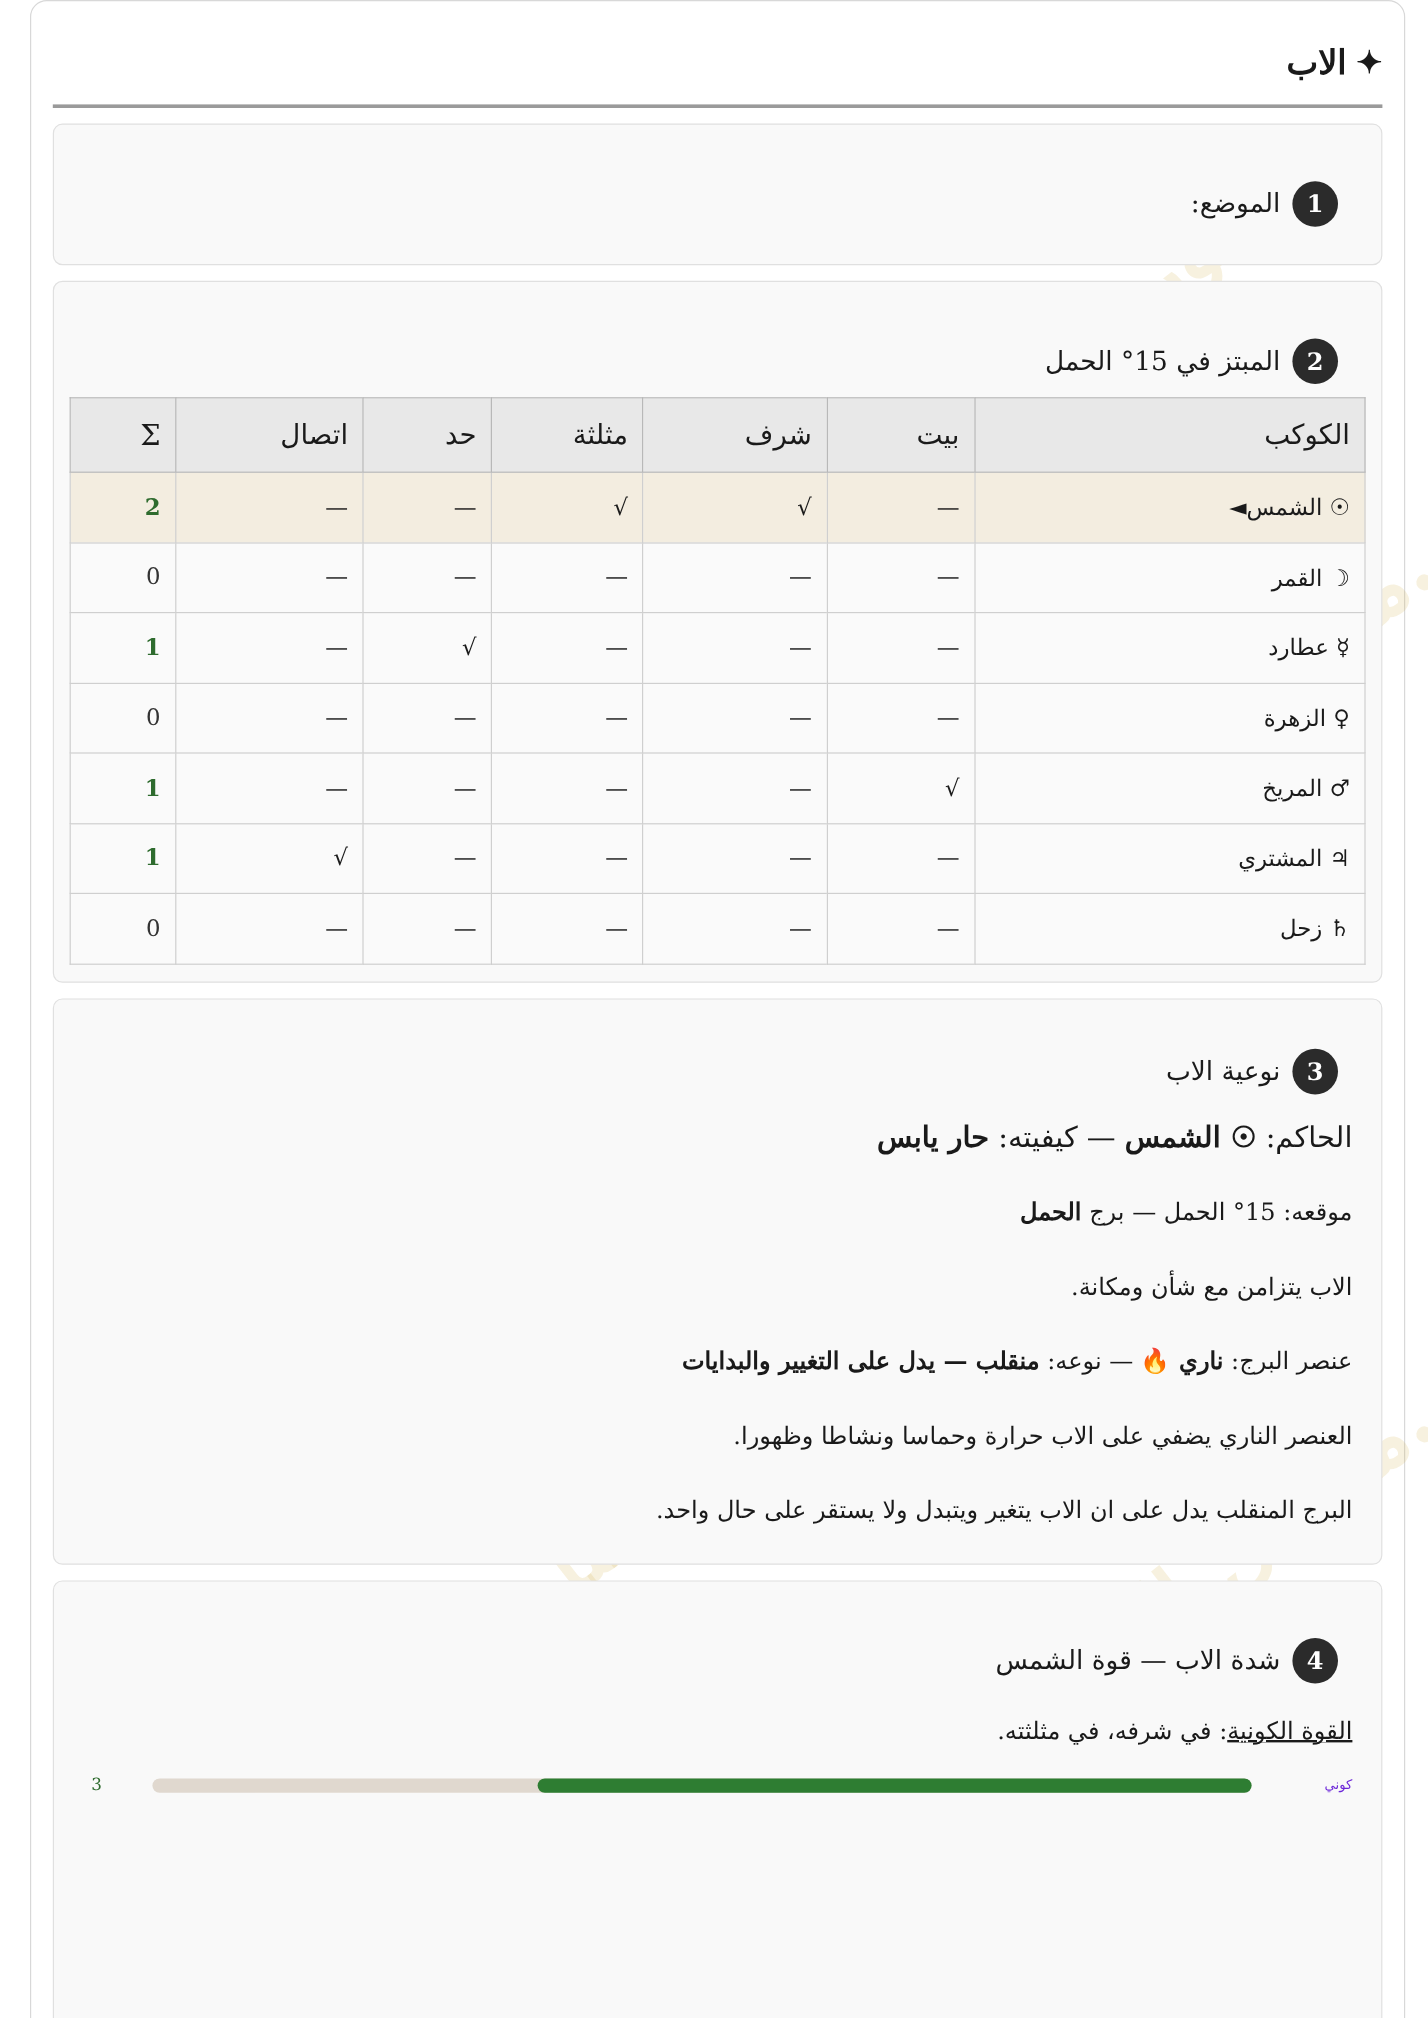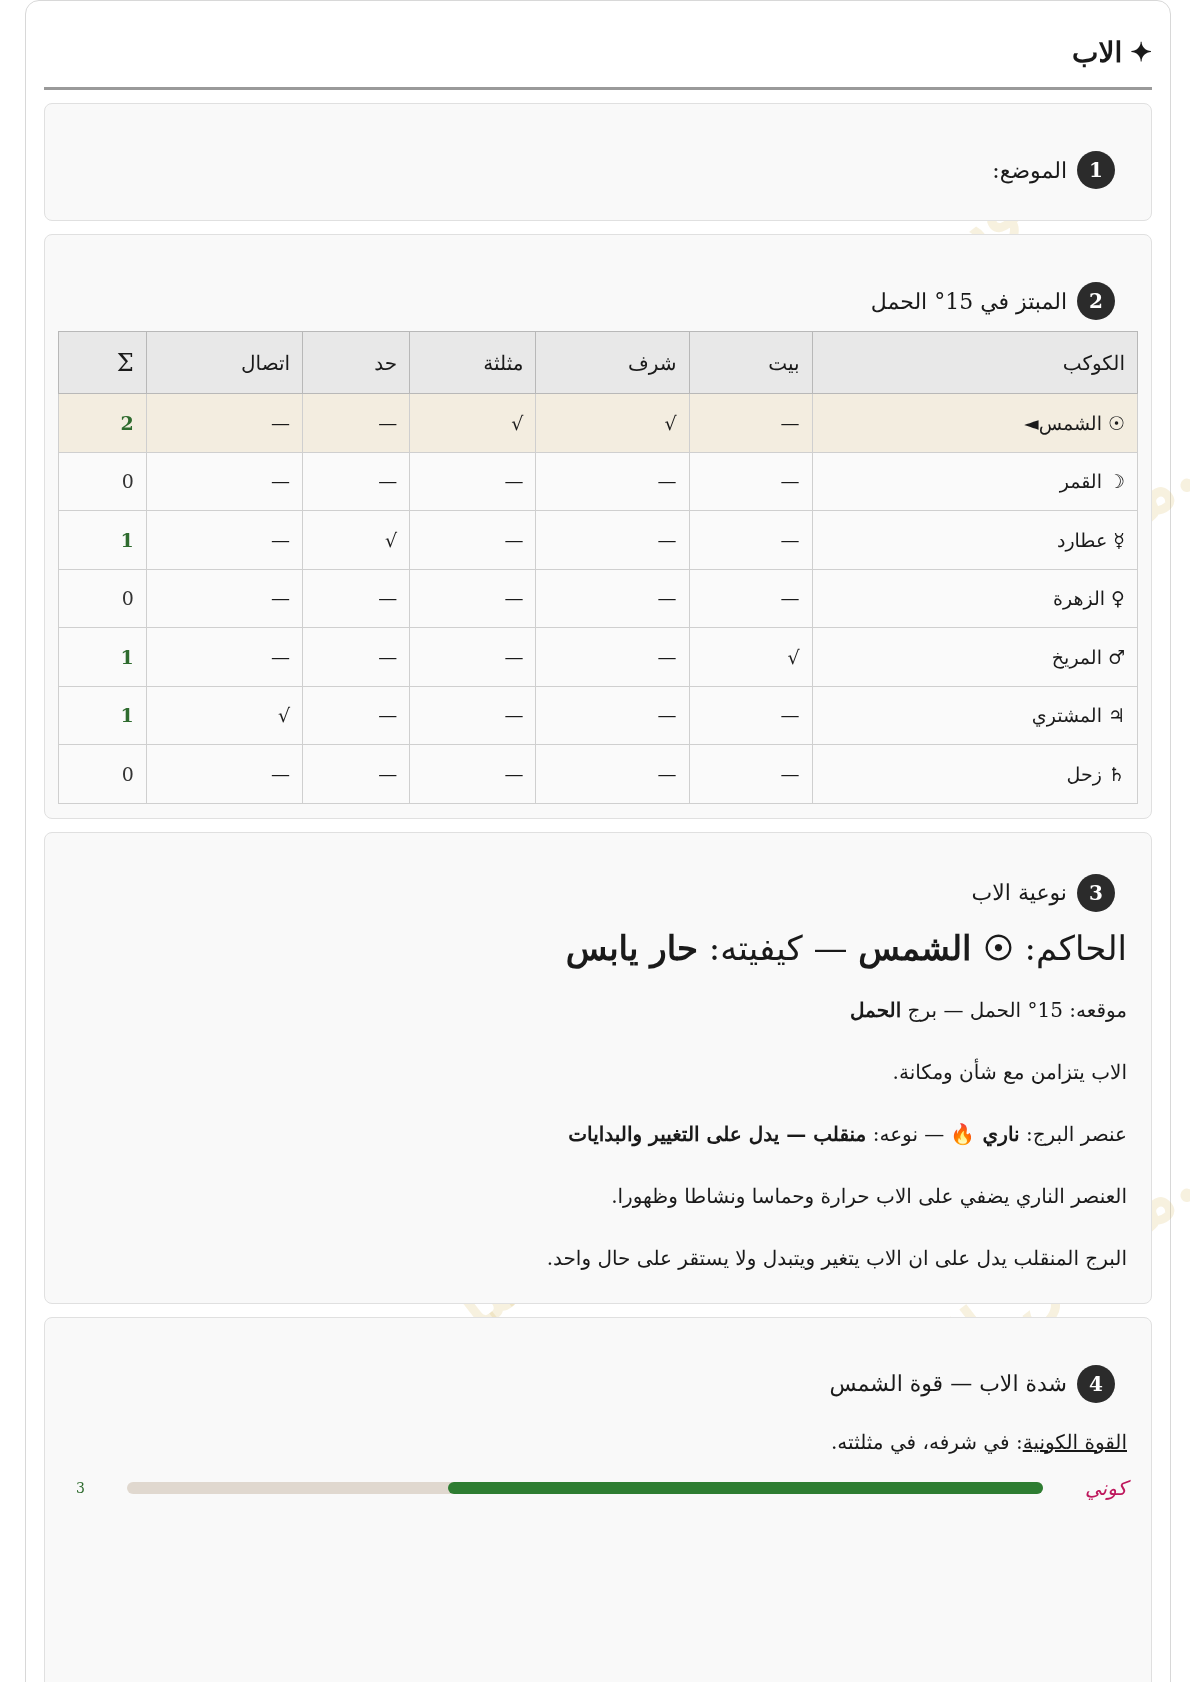--- a/index.html
+++ b/index.html
@@ -36,31 +36,31 @@
   .card-1 { height: 118px; }
   .card-1 .card-head { padding-top: 36px; }
   .card-1 .head-label { font-weight: normal; }
   table.dignity {
     direction: rtl; border-collapse: collapse; width: 1080px; margin: 0 auto;
     font-size: 19px; background: #fafafa;
   }
   table.dignity th, table.dignity td {
     border: 1px solid #cfcfcf; height: 58.5px; padding: 0 12px; text-align: right;
   }
-  table.dignity th { background: #e8e8e8; font-weight: normal; font-size: 20px; height: 62px; border-color: #b8b8b8; }
+  table.dignity th { background: #e8e8e8; font-weight: normal; font-size: 23px; height: 62px; border-color: #b8b8b8; }
   table.dignity tr.hl td { background: #f3ede0; }
   .score-pos { color: #2e6b2e; font-weight: bold; }
   .score-zero { color: #333; }
   .ruler-line { direction: rtl; font-size: 26px; padding: 18px 0 12px 0; }
   .ruler-line b { font-weight: bold; }
   .p-line { direction: rtl; font-size: 20px; line-height: 62px; padding-right: 12px; }
   .p-line b { font-weight: bold; }
   .u { text-decoration: underline; margin-top: 32px; }
   .bar-row { direction: rtl; display: flex; align-items: center; gap: 14px; padding: 4px 12px; height: 36px; }
-  .bar-label { font-size: 20px; color: #be185d; width: 40px; font-style: italic; }
+  .bar-label { font-size: 11px; color: #6d28d9; width: 40px; }
   .bar-track { flex: 1; height: 12px; border-radius: 6px; background: #e0d8cf; position: relative; margin: 0 30px 0 28px; }
   .bar-fill { position: absolute; right: 0; top: 0; height: 12px; border-radius: 6px; background: #2e7d32; }
   .bar-val { font-size: 14px; color: #2e6b2e; width: 16px; }
   .watermark {
     position: absolute; pointer-events: none; color: rgba(215,185,95,0.20);
     font-size: 72px; font-weight: bold; white-space: nowrap;
     transform: rotate(-38deg); transform-origin: center;
   }
 </style>
 </head>
@@ -168,21 +168,21 @@
         </tr>
       </tbody>
     </table>
   </div>
 
   <div class="card">
     <div class="card-head" style="height:84px;">
       <span class="badge">3</span>
       <span>نوعية الاب</span>
     </div>
-    <div class="p-line" style="font-size:34px">
+    <div class="p-line" style="font-size:24px">
       <span>الحاكم:</span>
       <b>☉ الشمس</b>
       <span>— كيفيته:</span>
       <b>حار يابس</b>
     </div>
     <div class="p-line">
       <span>موقعه: 15° الحمل — برج</span>
       <b>الحمل</b>
     </div>
     <div class="p-line">الاب يتزامن مع شأن ومكانة.</div>

